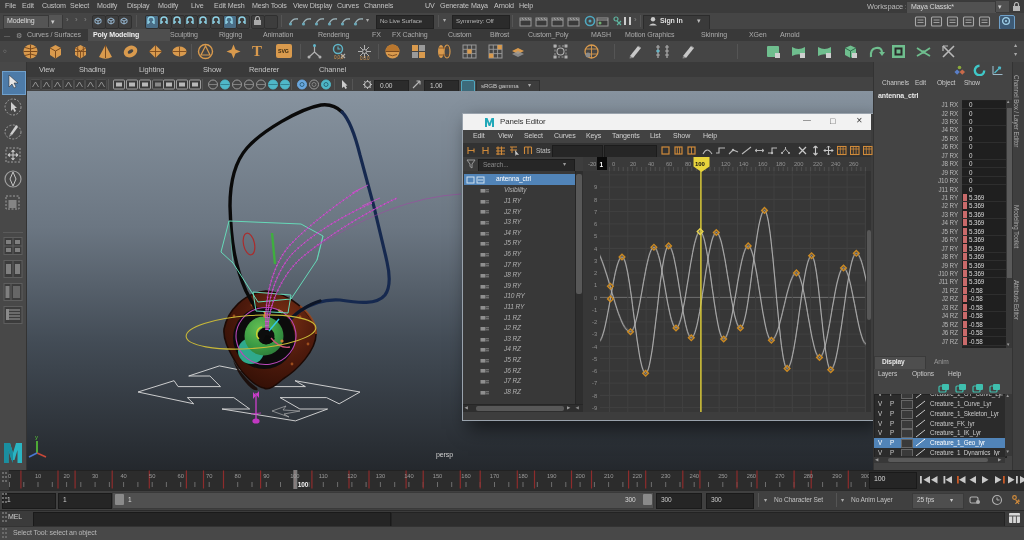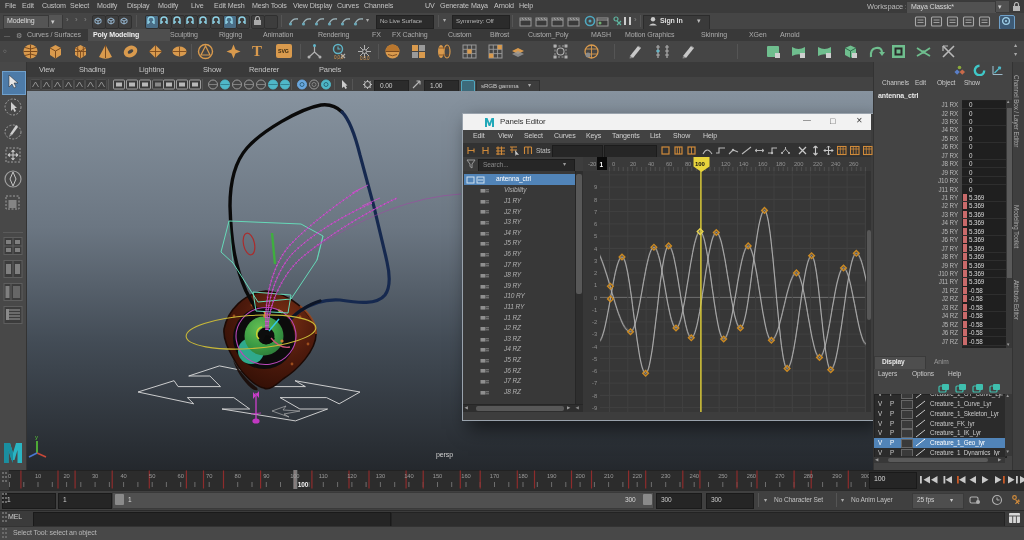--- a/index.html
+++ b/index.html
@@ -428,21 +428,21 @@
     <svg class="abs" style="left:2px;top:441px" width="22" height="24">
 <path d="M2 2 L8 2 L11 12 L14 2 L20 2 L20 22 L15.5 22 L15.5 9 L12.5 19 L9.5 19 L6.5 9 L6.5 22 L2 22 Z" fill="#2ab5c3"></path>
 <path d="M2 2 L8 2 L11 12 L11 22 L9.5 19 L6.5 9 L6.5 22 L2 22 Z" fill="#1a8fa0"></path>
     </svg>
 <div class="abs" style="left:27px;top:62px;width:846px;height:15px;background:#3a3a3a;border-bottom:1px solid #2e2e2e;"></div>
     <div class="txt" style="left:39px;top:64.5px;font-size:7.48px;color:#c4c4c4;">View</div>
     <div class="txt" style="left:79px;top:64.5px;font-size:7.48px;color:#c4c4c4;">Shading</div>
     <div class="txt" style="left:139px;top:64.5px;font-size:7.48px;color:#c4c4c4;">Lighting</div>
     <div class="txt" style="left:203px;top:64.5px;font-size:7.48px;color:#c4c4c4;">Show</div>
     <div class="txt" style="left:249px;top:64.5px;font-size:7.48px;color:#c4c4c4;">Renderer</div>
-    <div class="txt" style="left:319px;top:64.5px;font-size:7.48px;color:#c4c4c4;">Panels</div>
+    <div class="txt" style="left:319px;top:64.5px;font-size:7.48px;color:#c4c4c4;">Channel</div>
     <div class="abs" style="left:27px;top:77px;width:846px;height:14px;background:#434343;border-bottom:1px solid #2f2f2f;"></div>
     <svg class="abs" style="left:30px;top:79px" width="11" height="11">
       <rect x="0.5" y="0.5" width="10" height="10" rx="1" fill="#3a3a3a" stroke="#555" stroke-width="0.7"></rect>
       <path d="M2.5 8 L5.5 3 L8.5 8" stroke="#9a9a9a" stroke-width="0.9" fill="none"></path>
     </svg>
     <svg class="abs" style="left:41px;top:79px" width="11" height="11">
       <rect x="0.5" y="0.5" width="10" height="10" rx="1" fill="#3a3a3a" stroke="#555" stroke-width="0.7"></rect>
       <path d="M2.5 8 L5.5 3 L8.5 8" stroke="#9a9a9a" stroke-width="0.9" fill="none"></path>
     </svg>
     <svg class="abs" style="left:52px;top:79px" width="11" height="11">

